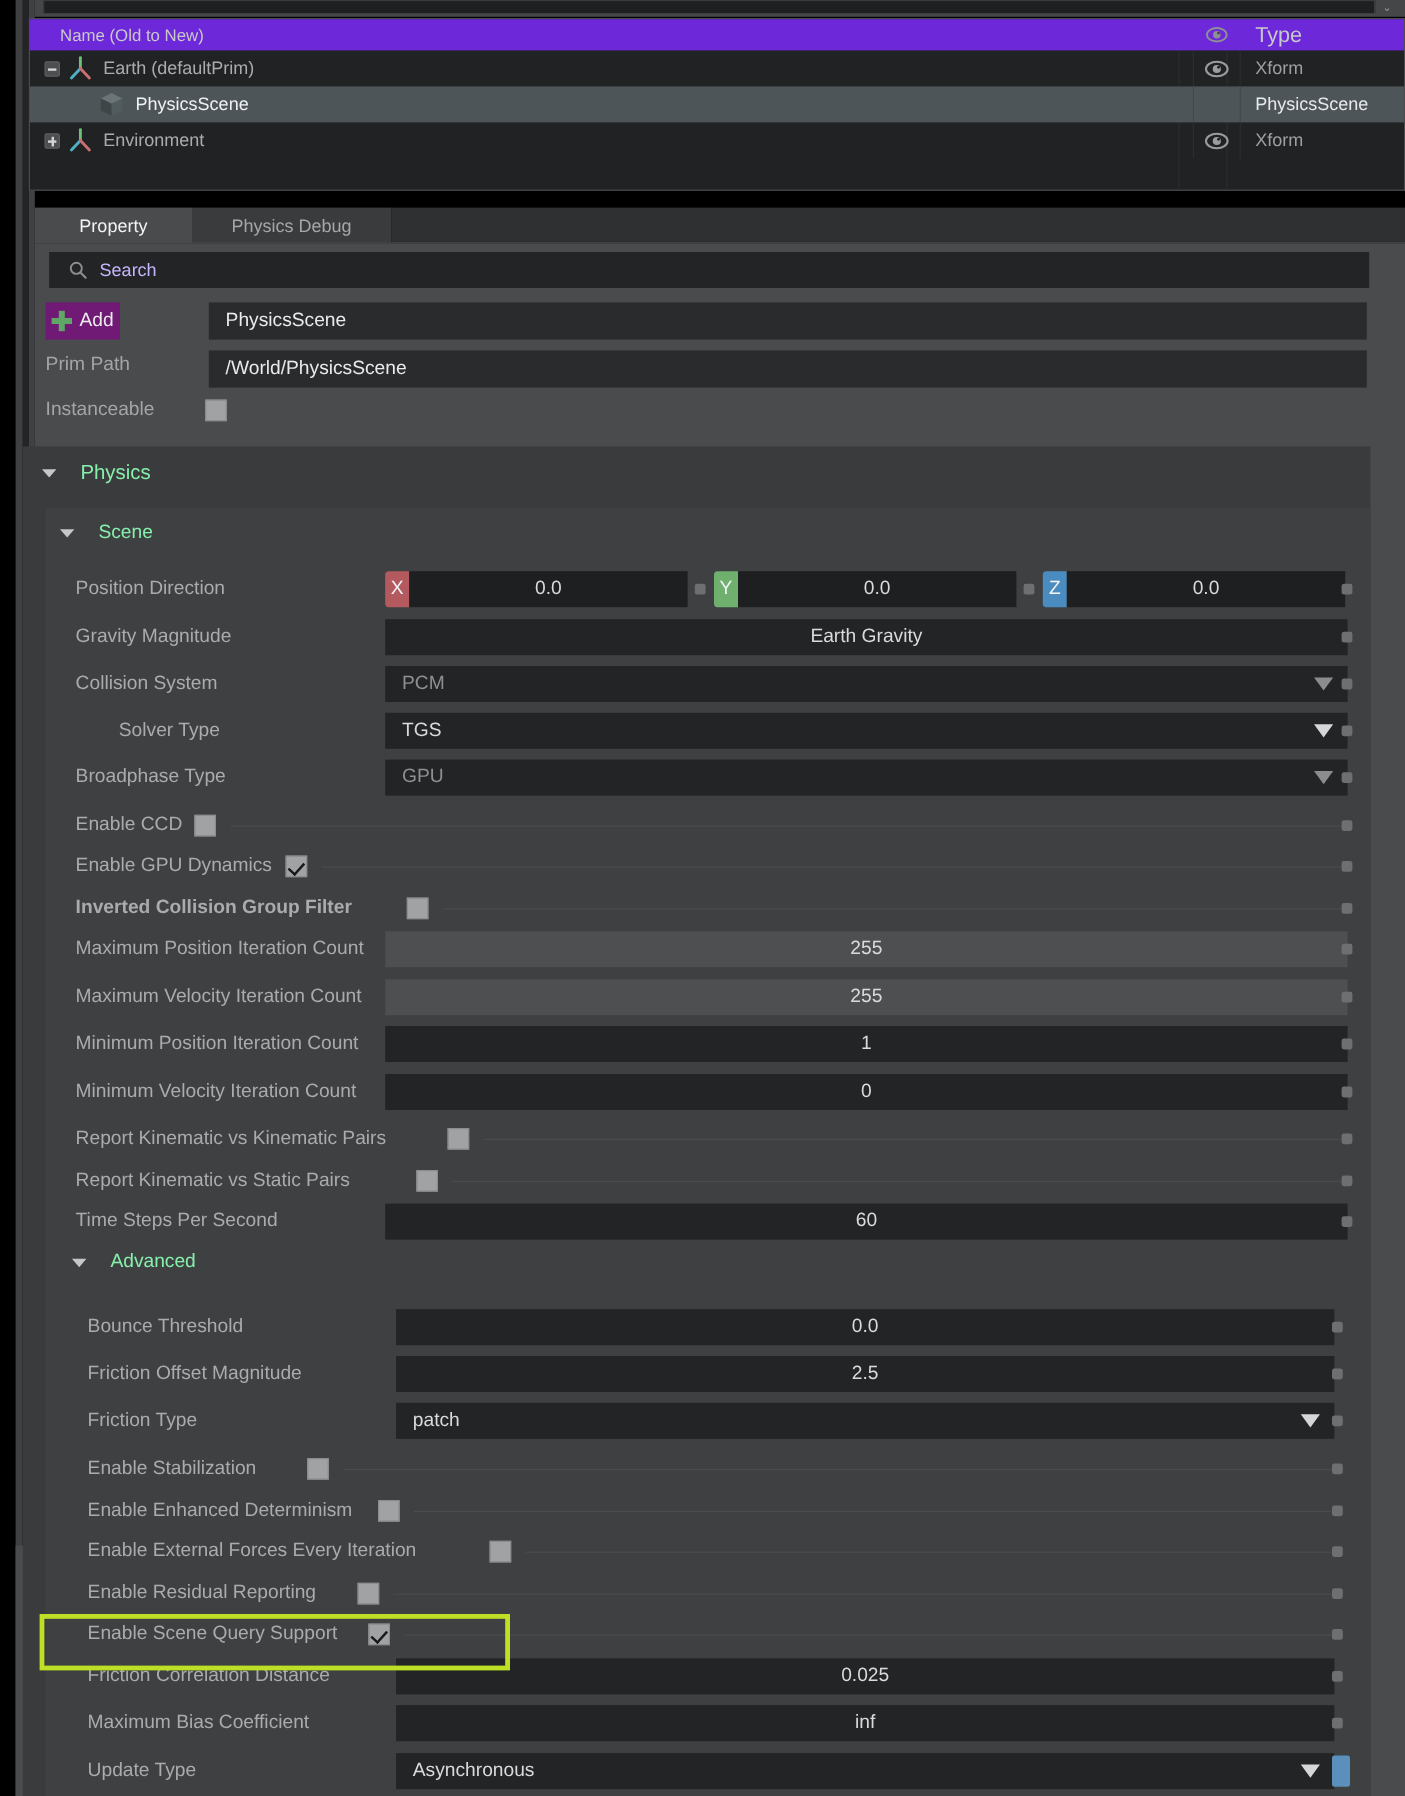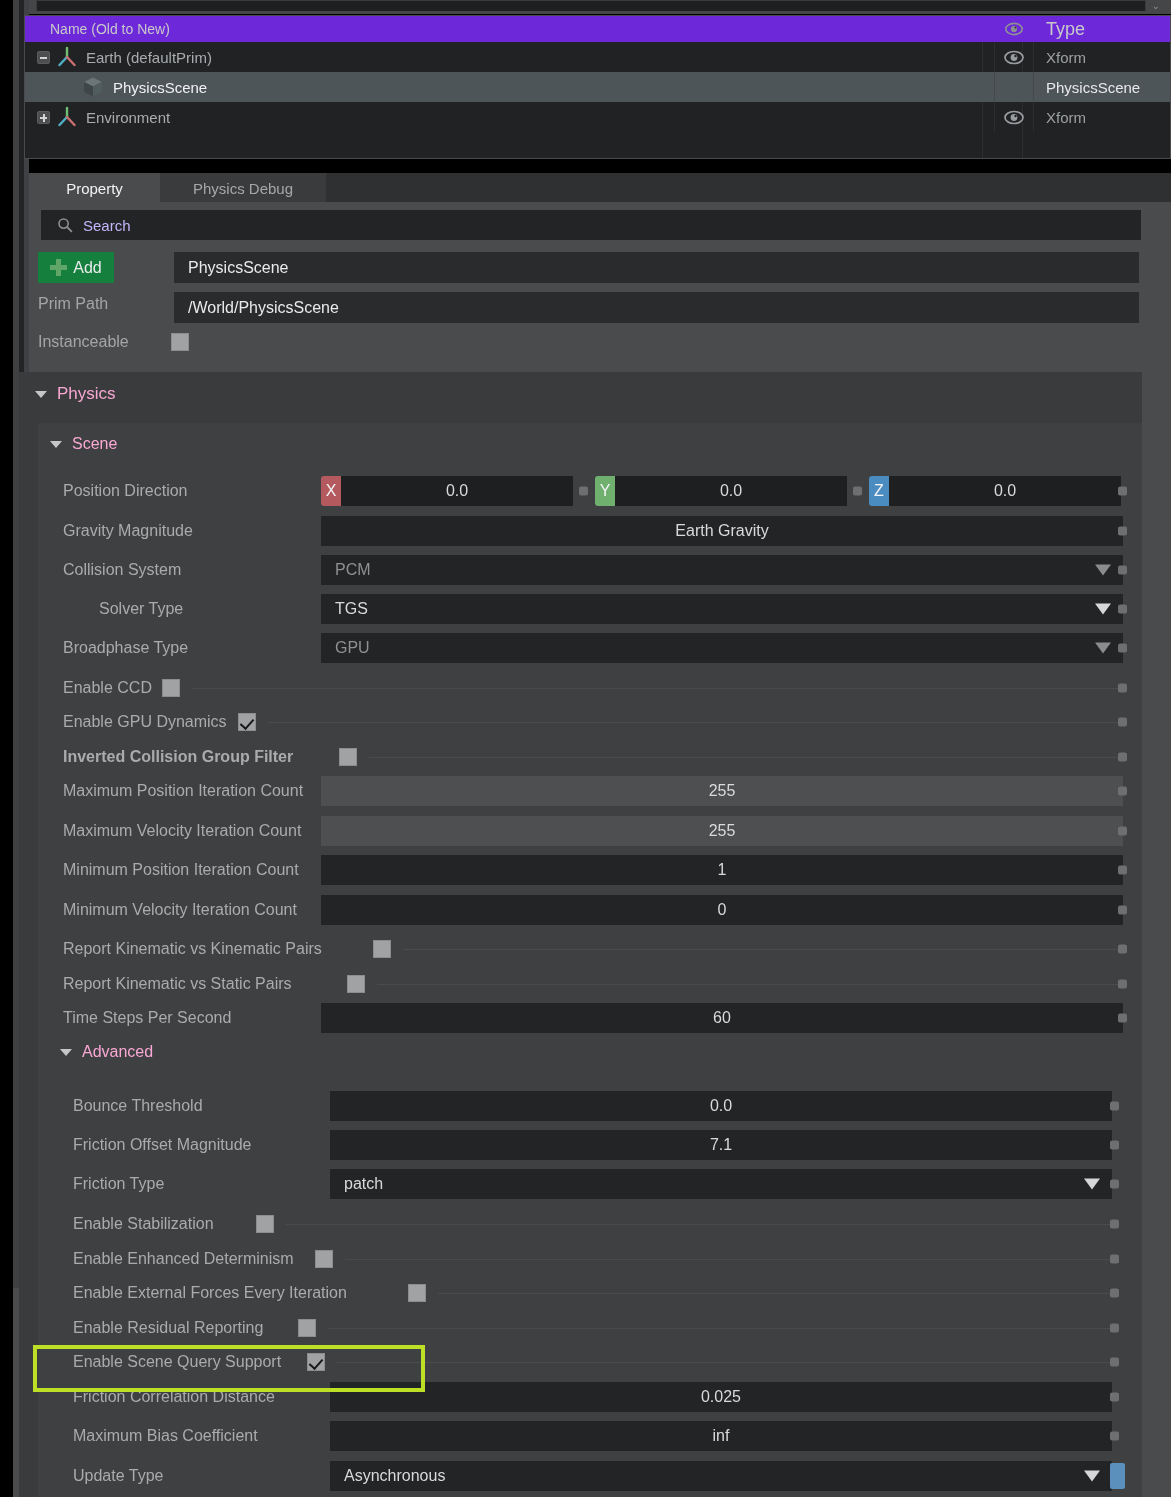--- a/index.html
+++ b/index.html
@@ -59,41 +59,41 @@
   .tab.inactive { left:147px; width:166px; background:#3a3b3d; color:#a5a7a9; }
   .tabs-rest { position:absolute; left:313px; top:0; width:845px; height:30px; background:#2f3032; }
   .tabs-underline { position:absolute; left:16px; top:29px; width:1142px; height:1px; background:#4a4b4d; }
 
   
   .ppanel { position:absolute; left:29px; top:203px; width:1142px; height:1294px; background:#4a4b4d; }
 
   .psearch { position:absolute; left:12px; top:7px; width:1100px; height:30px; background:#232426;
              display:flex; align-items:center; padding-left:16px; gap:10px; }
   .psearch .ph { color:#c4b5fd; font-size:15px; }
-  .addbtn { position:absolute; left:9px; top:49px; width:76px; height:31px; background:#15803d;
+  .addbtn { position:absolute; left:9px; top:49px; width:62px; height:31px; background:#701a75;
             display:flex; align-items:center; justify-content:center; gap:6px; color:#e9eaec; font-size:16px; }
   .plus-ico { position:relative; width:17px; height:17px; }
   .plus-ico::before { content:""; position:absolute; left:0; top:6px; width:17px; height:5px; background:#5fa668; }
   .plus-ico::after  { content:""; position:absolute; left:6px; top:0; width:5px; height:17px; background:#5fa668; }
 
   .nm-field { position:absolute; left:145px; top:49px; width:965px; height:31px; background:#2a2b2d;
               display:flex; align-items:center; padding-left:14px; color:#e9eaec; font-size:16px; }
   .lbl-primpath { position:absolute; left:9px; top:92px; width:130px; color:#a3a5a7; font-size:16px; }
   .pp-field { position:absolute; left:145px; top:89px; width:965px; height:31px; background:#2a2b2d;
               display:flex; align-items:center; padding-left:14px; color:#e9eaec; font-size:16px; }
   .lbl-inst { position:absolute; left:9px; top:130px; color:#a3a5a7; font-size:16px; }
   .cb-inst { position:absolute; left:142px; top:130px; }
 
   .checkbox { width:18px; height:18px; background:#a0a2a4; border:1px solid #8b8d8f; position:relative; flex:0 0 auto; }
   .checkbox.on::after { content:""; position:absolute; left:4px; top:2px; width:6px; height:11px;
                         border:solid #17181a; border-width:0 2.6px 2.6px 0; transform:rotate(42deg); }
 
   
   .grp-physics { position:absolute; left:19px; top:372px; width:1123px; height:1125px; background:#3a3b3d; }
-  .grp-hdr { display:flex; align-items:center; gap:10px; color:#f9a8d4; font-size:17px; }
+  .grp-hdr { display:flex; align-items:center; gap:20px; color:#86efac; font-size:17px; }
   .caret { width:0; height:0; border-left:6px solid transparent; border-right:6px solid transparent;
            border-top:7px solid #c6c7c9; flex:0 0 auto; }
 
   .grp-scene { position:absolute; left:19px; top:51px; width:1104px; height:1074px; background:#3f4042; }
 
   
   .row { position:absolute; left:0; width:100%; height:39px; }
   .rlabel { position:absolute; color:#a9abad; font-size:16px; top:50%; transform:translateY(-50%); }
 
   .fld { position:absolute; height:30px; background:#232426; display:flex; align-items:center;
@@ -370,21 +370,21 @@
       </div>
 
       <div id="adv-rows">
           <div class="row" style="top: 663px;">
             <div class="rlabel" style="left: 35px;">Bounce Threshold</div>
             <div class="fld" style="left: 292px; width: 782px;">0.0</div>
             <div class="sqbtn" style="left: 1072px;"></div>
           </div>
           <div class="row" style="top: 702px;">
             <div class="rlabel" style="left: 35px;">Friction Offset Magnitude</div>
-            <div class="fld" style="left: 292px; width: 782px;">7.1</div>
+            <div class="fld" style="left: 292px; width: 782px;">2.5</div>
             <div class="sqbtn" style="left: 1072px;"></div>
           </div>
           <div class="row" style="top: 741px;">
             <div class="rlabel" style="left: 35px;">Friction Type</div>
             <div class="fld left" style="left: 292px; width: 782px;">patch<div class="dropcaret"></div></div>
             <div class="sqbtn" style="left: 1072px;"></div>
           </div>
           <div class="row" style="top: 781px;">
             <div class="rlabel" style="left: 35px;">Enable Stabilization</div>
             <div class="cbcell" style="left: 218px;">

